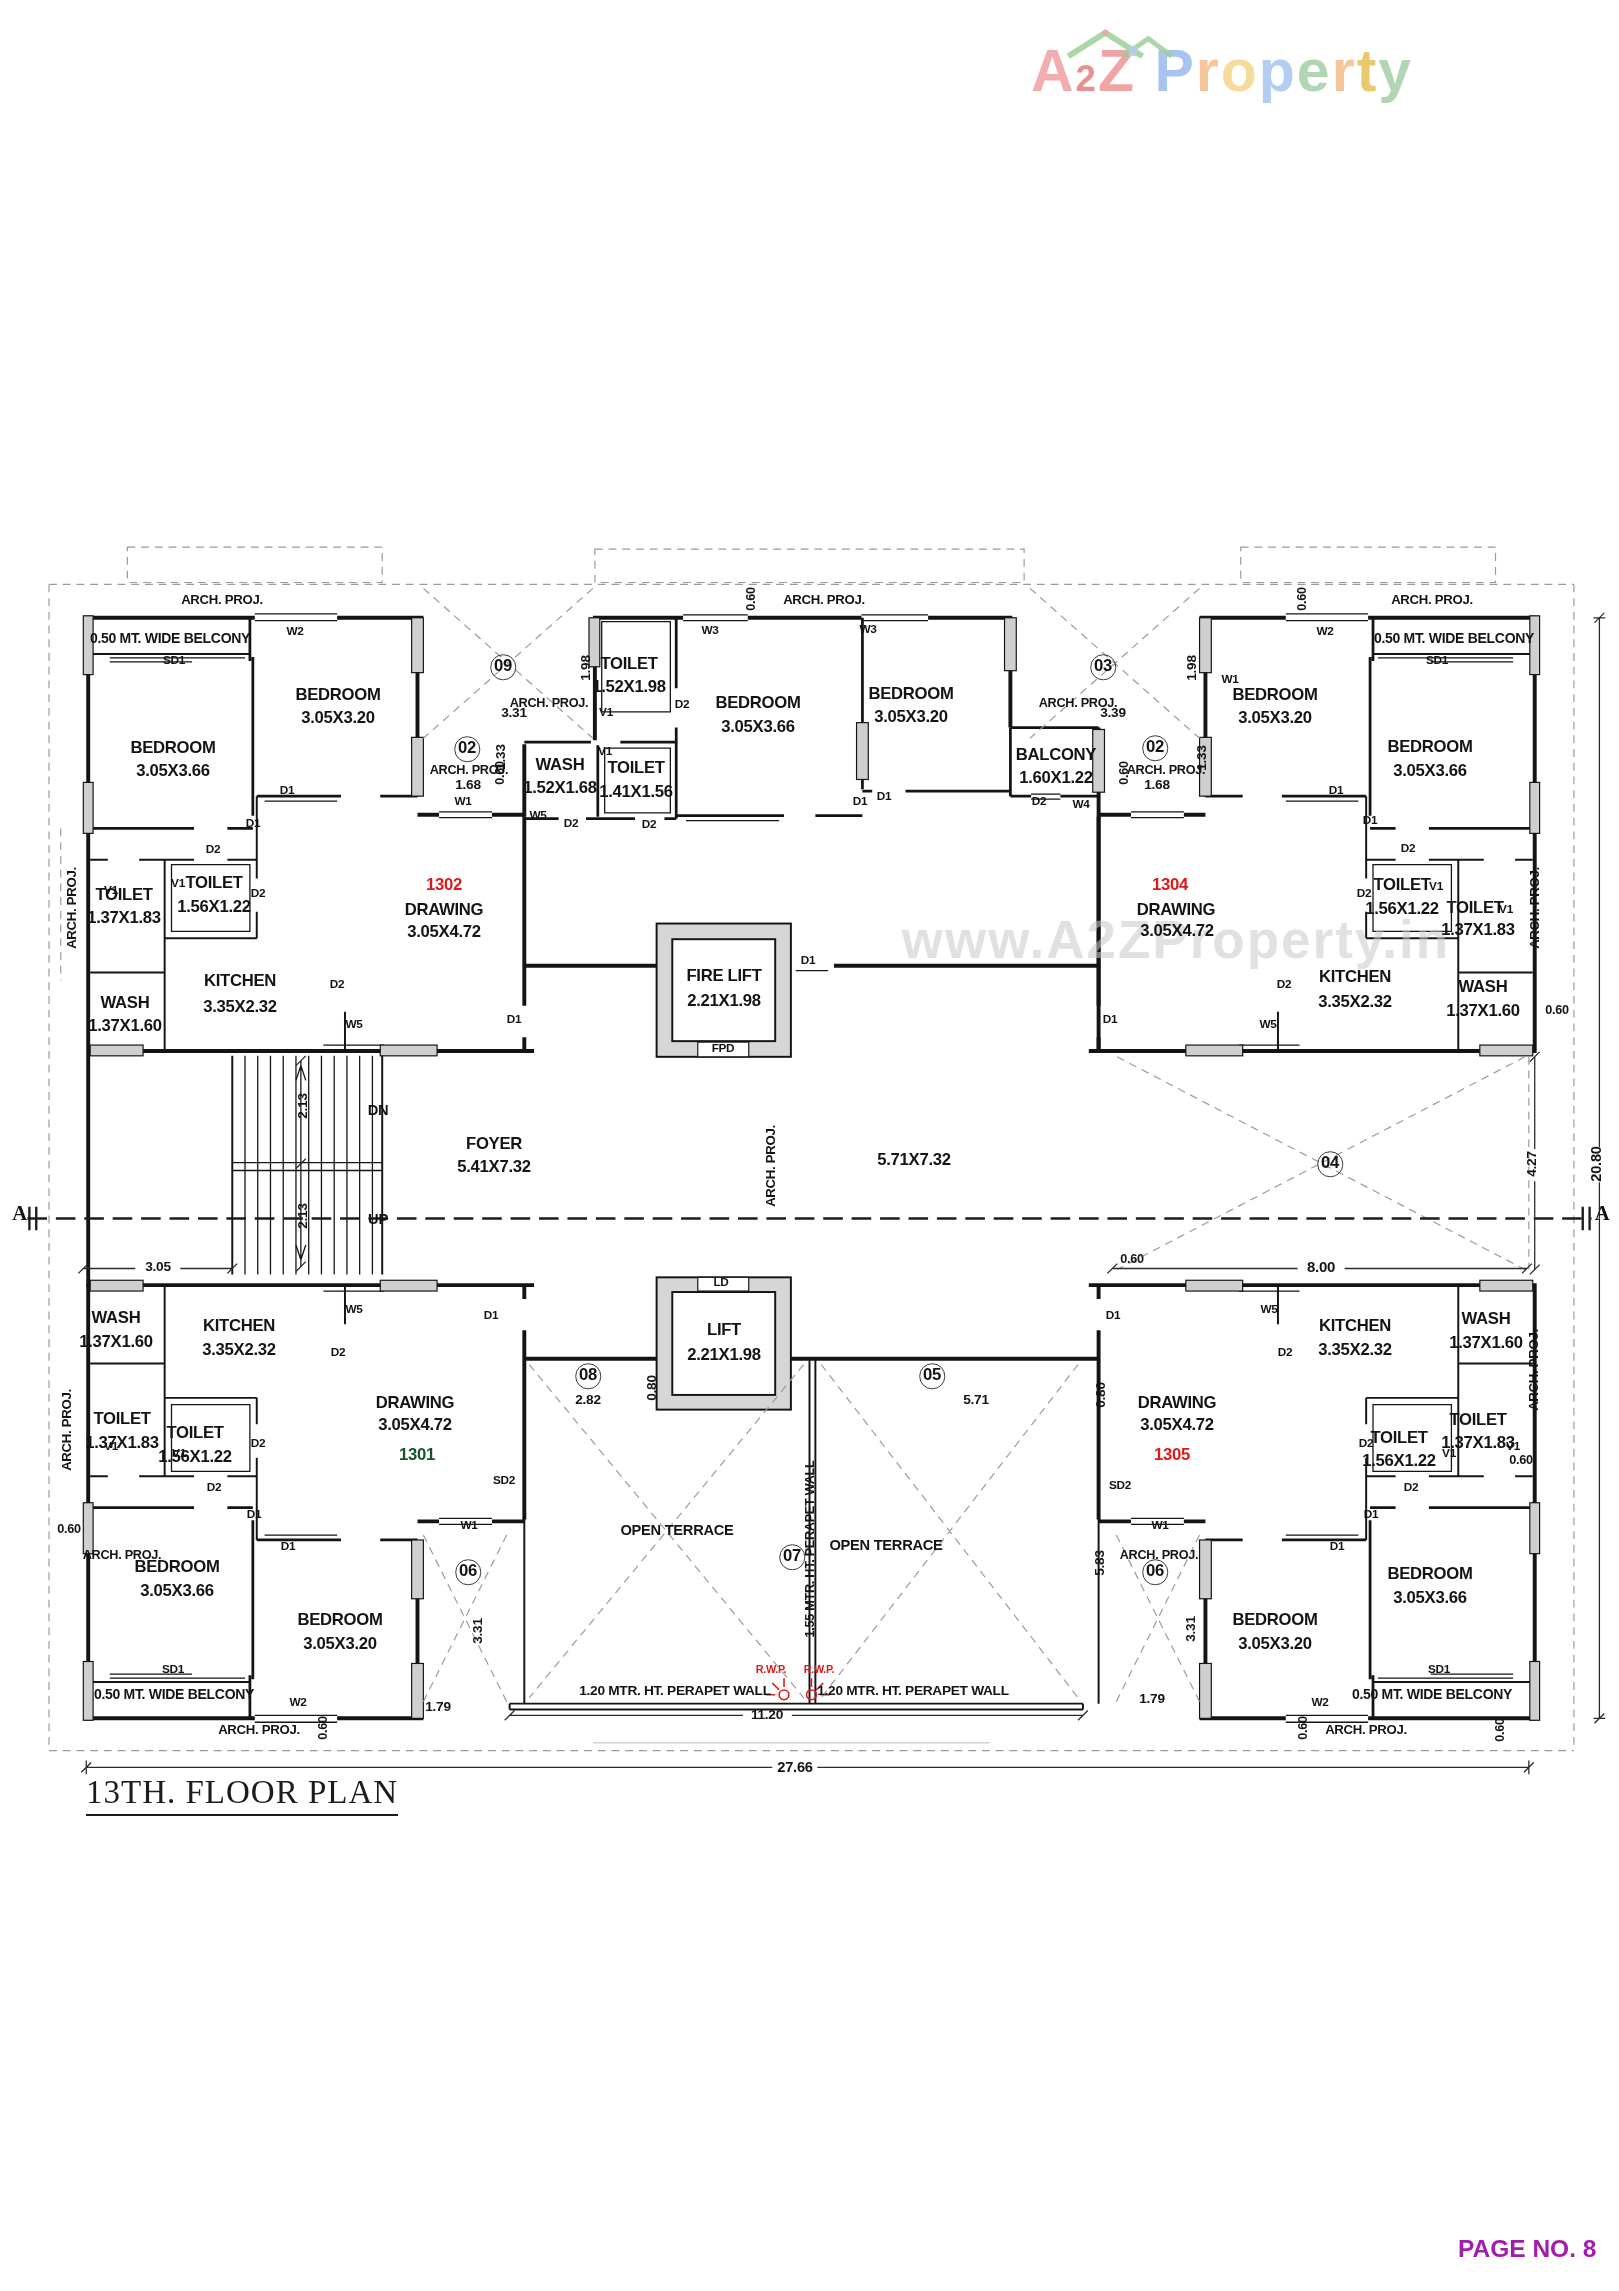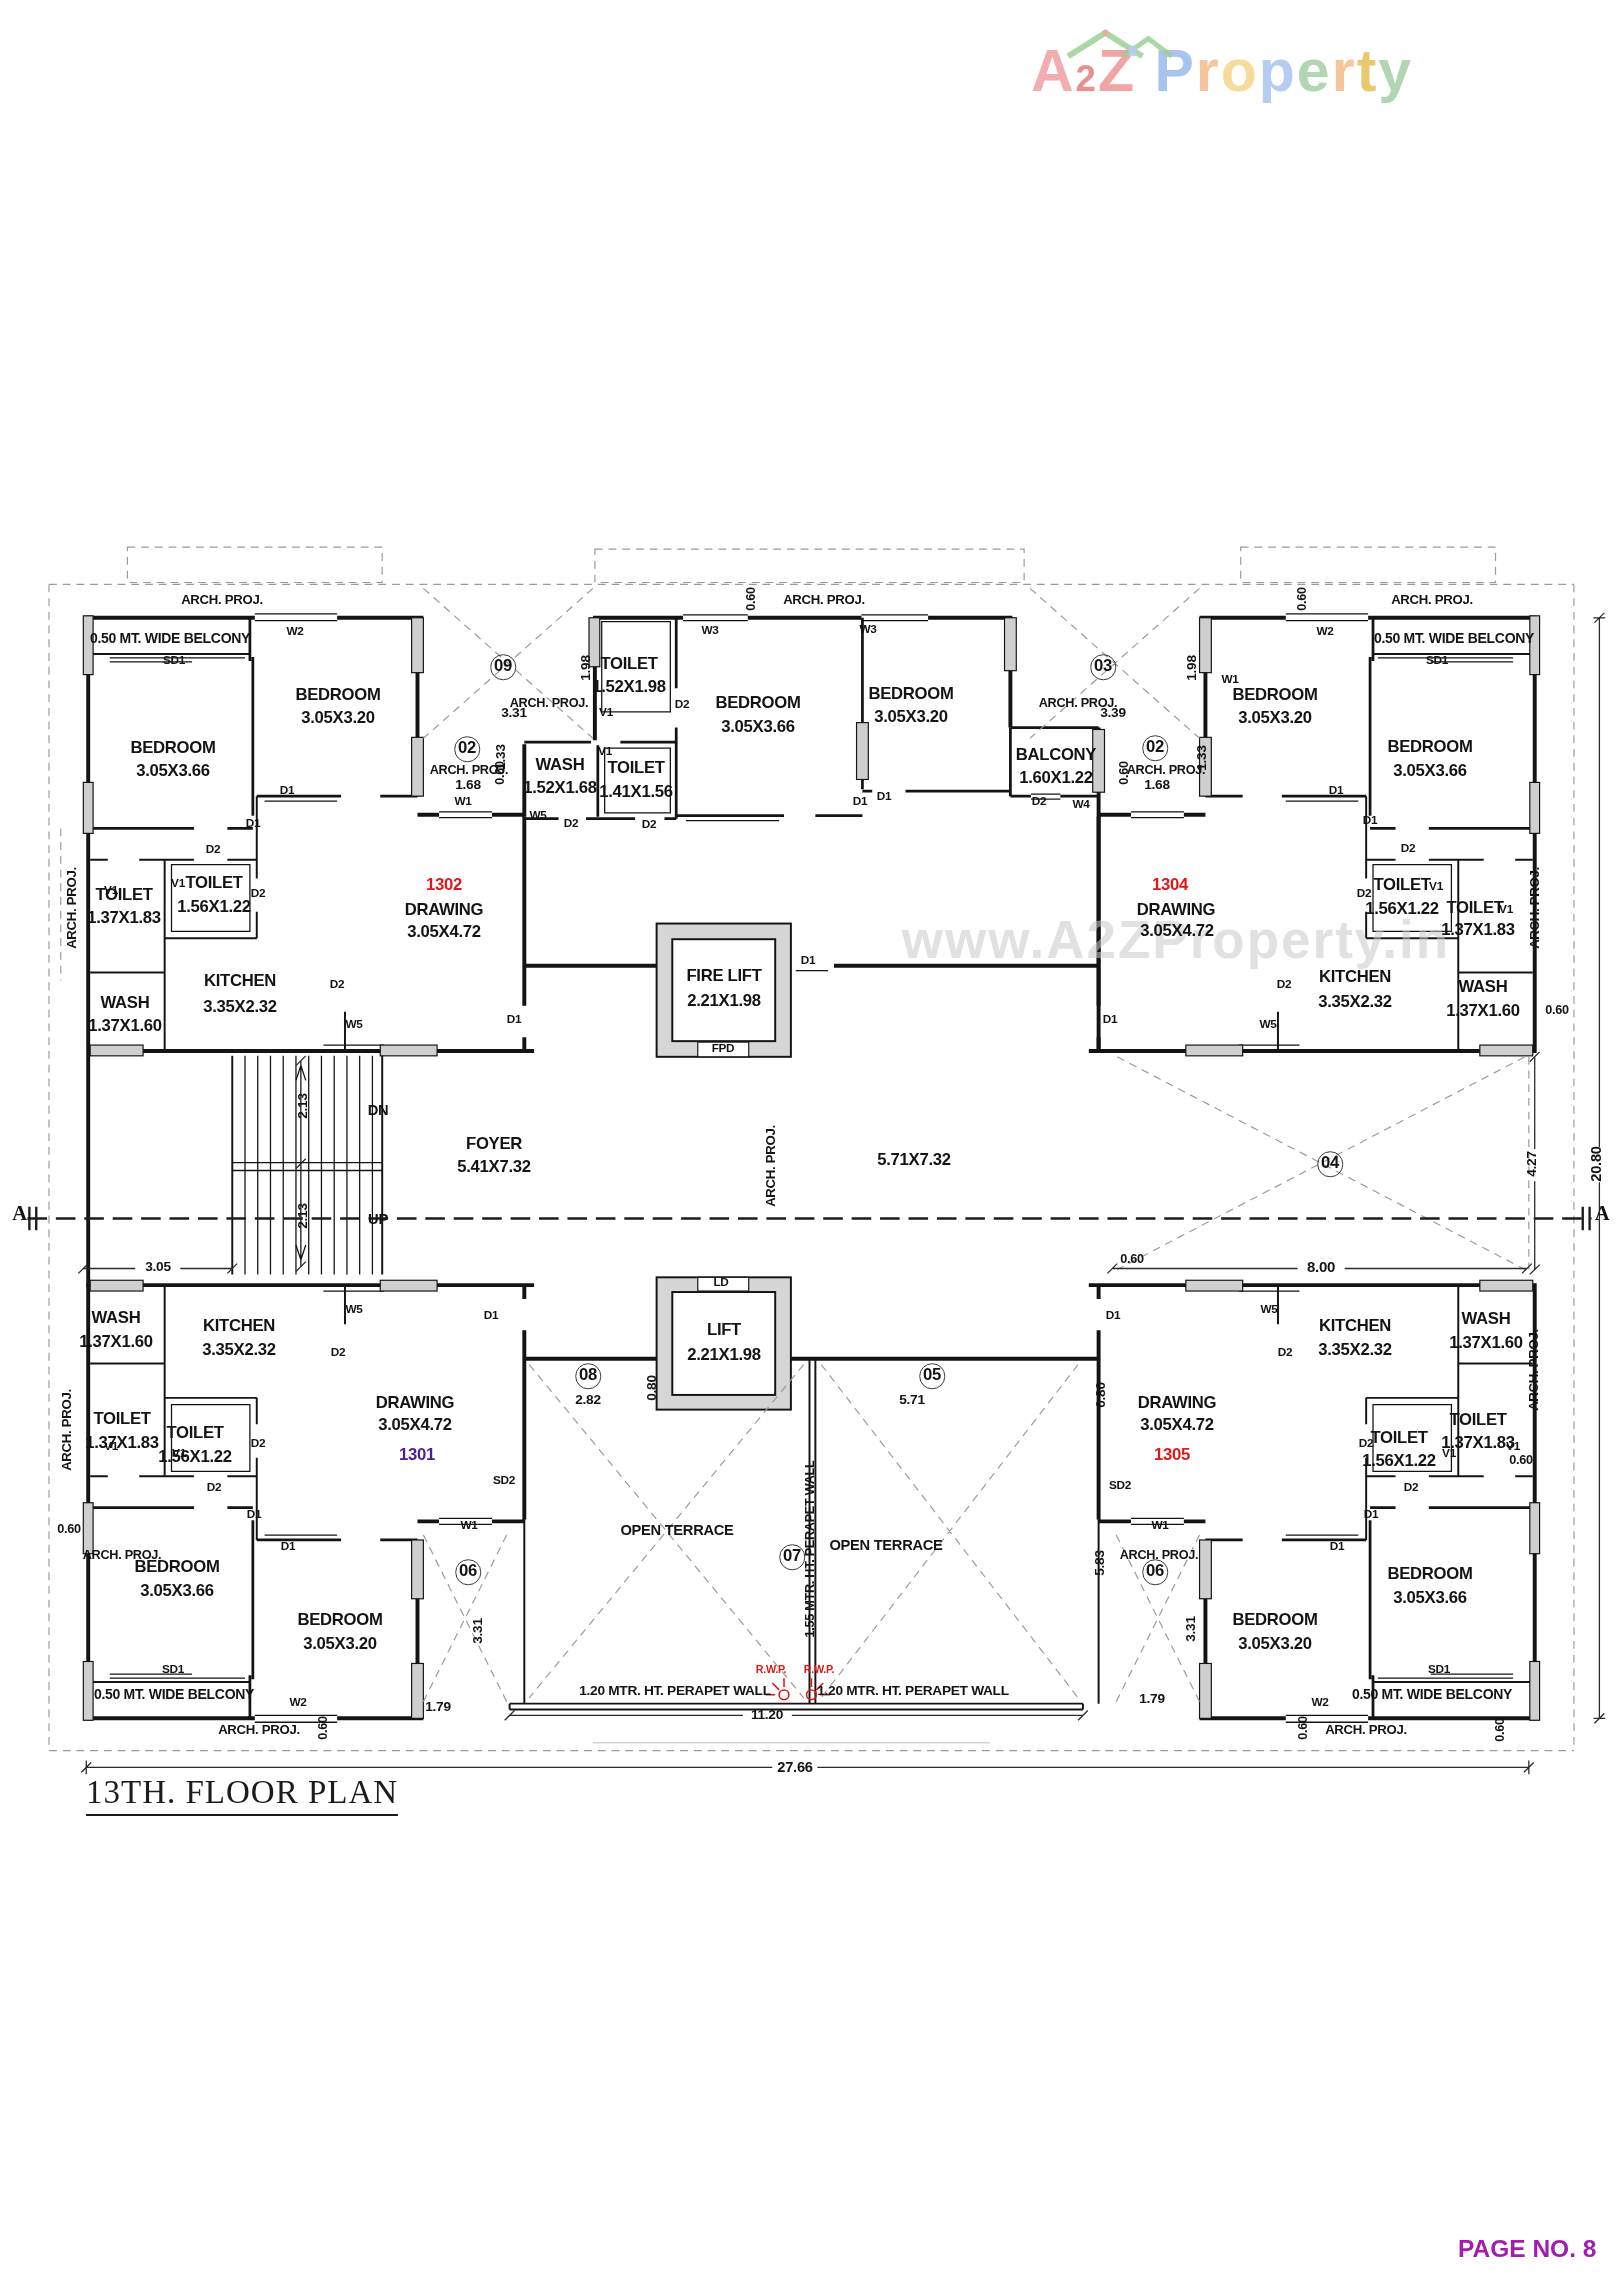--- a/index.html
+++ b/index.html
@@ -273,21 +273,21 @@
     <span class="lbl" style="left: 1596px; top: 1164px; font-size: 14.7px; transform: translate(-50%, -50%) rotate(-90deg);">20.80</span>
     <span class="lbl" style="left: 1321px; top: 1266px; font-size: 15px; transform: translate(-50%, -50%);">8.00</span>
     <span class="lbl" style="left: 1132px; top: 1259px; font-size: 12.7px; transform: translate(-50%, -50%);">0.60</span>
     <span class="lbl" style="left: 724px; top: 1330px; transform: translate(-50%, -50%);">LIFT</span>
     <span class="lbl" style="left: 724px; top: 1355px; transform: translate(-50%, -50%);">2.21X1.98</span>
     <span class="lbl" style="left: 721px; top: 1283px; font-size: 11.8px; transform: translate(-50%, -50%);">LD</span>
     <span class="lbl circ" style="left: 588px; top: 1376px; transform: translate(-50%, -50%); text-align: right;">08</span>
     <span class="lbl" style="left: 588px; top: 1400px; font-size: 13.7px; transform: translate(-50%, -50%);">2.82</span>
     <span class="lbl" style="left: 652px; top: 1388px; font-size: 13.7px; transform: translate(-50%, -50%) rotate(-90deg);">0.80</span>
     <span class="lbl circ" style="left: 932px; top: 1376px; transform: translate(-50%, -50%);">05</span>
-    <span class="lbl" style="left: 912px; top: 1400px; font-size: 13.7px; transform: translate(-50%, -50%);">5.71</span>
+    <span class="lbl" style="left: 976px; top: 1400px; font-size: 13.7px; transform: translate(-50%, -50%);">5.71</span>
     <span class="lbl" style="left: 1101px; top: 1395px; font-size: 13.7px; transform: translate(-50%, -50%) rotate(-90deg);">0.80</span>
     <span class="lbl" style="left: 677px; top: 1530px; font-size: 14.7px; transform: translate(-50%, -50%);">OPEN TERRACE</span>
     <span class="lbl" style="left: 886px; top: 1545px; font-size: 14.7px; transform: translate(-50%, -50%);">OPEN TERRACE</span>
     <span class="lbl" style="left: 810px; top: 1549px; font-size: 12.7px; transform: translate(-50%, -50%) rotate(-90deg);">1.55 MTR. HT. PERAPET WALL</span>
     <span class="lbl circ" style="left: 792px; top: 1557px; transform: translate(-50%, -50%);">07</span>
     <span class="lbl" style="left: 771px; top: 1669px; font-size: 10.8px; color: rgb(224, 24, 24); transform: translate(-50%, -50%);">R.W.P.</span>
     <span class="lbl" style="left: 819px; top: 1669px; font-size: 10.8px; color: rgb(224, 24, 24); transform: translate(-50%, -50%);">R.W.P.</span>
     <span class="lbl" style="left: 675px; top: 1691px; font-size: 13.7px; transform: translate(-50%, -50%);">1.20 MTR. HT. PERAPET WALL</span>
     <span class="lbl" style="left: 913px; top: 1691px; font-size: 13.7px; transform: translate(-50%, -50%);">1.20 MTR. HT. PERAPET WALL</span>
     <span class="lbl" style="left: 767px; top: 1715px; font-size: 13.7px; transform: translate(-50%, -50%);">11.20</span>
@@ -295,21 +295,21 @@
     <span class="lbl" style="left: 116px; top: 1318px; transform: translate(-50%, -50%);">WASH</span>
     <span class="lbl" style="left: 116px; top: 1342px; transform: translate(-50%, -50%);">1.37X1.60</span>
     <span class="lbl" style="left: 239px; top: 1326px; transform: translate(-50%, -50%);">KITCHEN</span>
     <span class="lbl" style="left: 239px; top: 1350px; transform: translate(-50%, -50%);">3.35X2.32</span>
     <span class="lbl" style="left: 122px; top: 1419px; transform: translate(-50%, -50%);">TOILET</span>
     <span class="lbl" style="left: 122px; top: 1443px; transform: translate(-50%, -50%);">1.37X1.83</span>
     <span class="lbl" style="left: 195px; top: 1433px; transform: translate(-50%, -50%);">TOILET</span>
     <span class="lbl" style="left: 195px; top: 1457px; transform: translate(-50%, -50%);">1.56X1.22</span>
     <span class="lbl" style="left: 415px; top: 1403px; transform: translate(-50%, -50%);">DRAWING</span>
     <span class="lbl" style="left: 415px; top: 1425px; transform: translate(-50%, -50%);">3.05X4.72</span>
-    <span class="lbl" style="left: 417px; top: 1455px; color: #4c1d95; transform: translate(-50%, -50%);">1301</span>
+    <span class="lbl" style="left: 417px; top: 1455px; color: #14532d; transform: translate(-50%, -50%);">1301</span>
     <span class="lbl" style="left: 177px; top: 1567px; transform: translate(-50%, -50%);">BEDROOM</span>
     <span class="lbl" style="left: 177px; top: 1591px; transform: translate(-50%, -50%);">3.05X3.66</span>
     <span class="lbl" style="left: 340px; top: 1620px; transform: translate(-50%, -50%);">BEDROOM</span>
     <span class="lbl" style="left: 340px; top: 1644px; transform: translate(-50%, -50%);">3.05X3.20</span>
     <span class="lbl" style="left: 174px; top: 1694px; font-size: 14px; transform: translate(-50%, -50%);">0.50 MT. WIDE BELCONY</span>
     <span class="lbl" style="left: 173px; top: 1670px; font-size: 11.8px; transform: translate(-50%, -50%);">SD1</span>
     <span class="lbl" style="left: 298px; top: 1703px; font-size: 11.8px; transform: translate(-50%, -50%);">W2</span>
     <span class="lbl" style="left: 504px; top: 1481px; font-size: 11.8px; transform: translate(-50%, -50%);">SD2</span>
     <span class="lbl" style="left: 469px; top: 1526px; font-size: 11.8px; transform: translate(-50%, -50%);">W1</span>
     <span class="lbl" style="left: 122px; top: 1555px; font-size: 12.7px; transform: translate(-50%, -50%);">ARCH. PROJ.</span>

